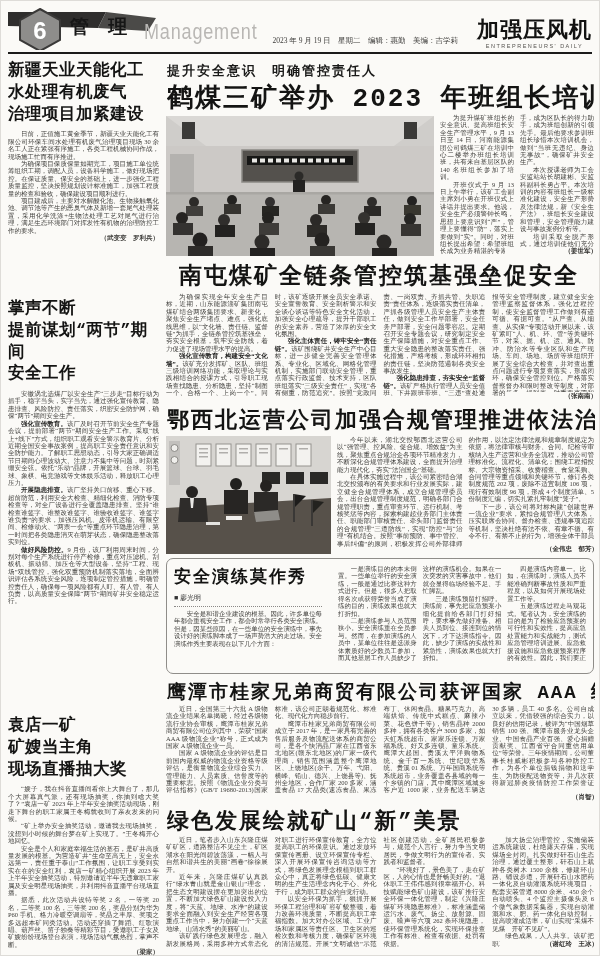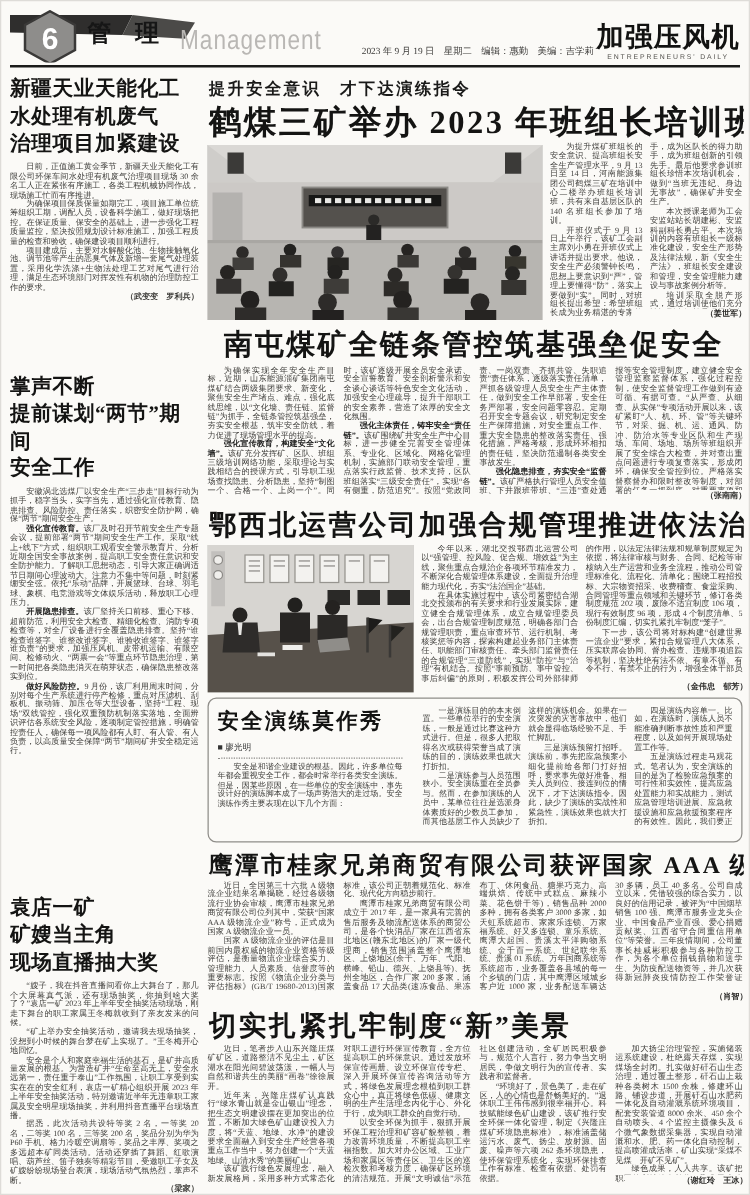--- a/index.html
+++ b/index.html
@@ -6,28 +6,28 @@
   body{background:#e9e7e4;font-family:"Liberation Serif",serif;}
   .page{position:relative;width:600px;height:956px;margin:0 auto;background:#fbfaf7;overflow:hidden;
         box-shadow:inset 0 0 0 1px #dedcd8;color:#2f2e2c;}
   
   .hdr{position:absolute;left:8px;top:6px;width:584px;height:46px;border-bottom:2.5px solid #1b1b1a;}
   .badge{position:absolute;left:0;top:2px;}
   .sec-cn{position:absolute;left:62px;top:8px;font-family:"Liberation Sans",sans-serif;
           font-weight:900;font-size:19px;letter-spacing:7px;color:#161616;white-space:nowrap;}
   .sec-en{position:absolute;left:136px;top:13px;font-family:"Liberation Sans",sans-serif;
           font-size:22px;color:#b9b7b4;letter-spacing:1px;transform:scaleX(.82);transform-origin:left;}
-  .hdr-right{position:absolute;right:0;bottom:3px;display:flex;align-items:flex-end;gap:2px;}
+  .hdr-right{position:absolute;right:0;bottom:3px;display:flex;align-items:flex-end;gap:19px;}
   .dateline{font-size:7.5px;color:#3c3b39;white-space:nowrap;padding-bottom:3px;}
   .mast{text-align:center;}
   .mast-cn{font-weight:900;font-size:22px;letter-spacing:1px;color:#121211;line-height:1;}
   .mast-en{font-size:5.5px;letter-spacing:1.5px;color:#55534f;margin-top:2px;font-family:"Liberation Sans",sans-serif;}
   
   .abs{position:absolute;overflow:hidden;}
-  h3{margin:0;font-family:Liberation Serif, serif;color:#141413;font-weight:900;}
+  h3{margin:0;font-family:Liberation Mono, monospace;color:#141413;font-weight:900;}
   .side-h{font-size:16.5px;line-height:1.32;letter-spacing:.5px;white-space:pre-line;margin-bottom:5px;}
   .body{font-size:6.5px;line-height:1.14;color:#3e3d3a;text-align:justify;}
   .body p{margin:0;text-indent:2em;}
   .lead{font-weight:bold;color:#1d1d1c;}
   .byline{text-align:right;text-indent:0 !important;font-weight:bold;}
   .byline-abs{position:absolute;font-size:6.5px;font-weight:bold;color:#2c2b29;text-align:right;
               background:#fbfaf7;padding-left:4px;}
   .kicker{font-family:"Liberation Sans",sans-serif;font-weight:bold;font-size:13px;letter-spacing:2px;color:#1a1a19;}
   .main-h{letter-spacing:2px;white-space:nowrap;}
   .cols4{column-count:4;column-gap:7px;}
@@ -96,21 +96,21 @@
 现场直播抽大奖</h3>
     <div class="body">
       <p><span>“嫂子，我在抖音直播间看你上大舞台了，那几个大屏幕真气派，还有现场抽奖，你抽到啥大奖了？”袁店一矿 2023 年上半年安全抽奖活动现场，刚走下舞台的职工家属王冬梅就收到了亲友发来的问候。</span></p>
       <p><span>“矿上举办安全抽奖活动，邀请我去现场抽奖，没想到小时候的舞台梦在矿上实现了。”王冬梅开心地回忆。</span></p>
       <p><span>安全是个人和家庭幸福生活的基石，是矿井高质量发展的根基。为营造矿井“生命至高无上，安全永远第一，责任重于泰山”工作氛围，让职工享受到实实在在的安全红利，袁店一矿精心组织开展 2023 年上半年安全抽奖活动，特别邀请近半年无违章职工家属及安全明星现场抽奖，并利用抖音直播平台现场直播。</span></p>
       <p><span>据悉，此次活动共设特等奖 2 名，一等奖 20 名，二等奖 100 名，三等奖 200 名，奖品分别为华为 P60 手机、格力冷暖空调扇等，奖品之丰厚、奖项之多远超本矿同类活动。活动还穿插了舞蹈、红歌演唱、葫芦丝、笛子独奏等精彩节目，受邀职工子女及矿嫂纷纷现场登台表演，现场活动气氛热烈，掌声不断。</span></p>
       <p class="byline">（梁家）</p>
     </div>
   </section>
 
-  <div class="abs kicker" style="left:167px;top:62px;width:426px;">提升安全意识　才下达演练指令</div>
+  <div class="abs kicker" style="left:167px;top:62px;width:426px;">提升安全意识　明确管控责任人</div>
   <h3 class="abs main-h" style="left:167px;top:80px;width:428px;font-size:26px;">鹤煤三矿举办 2023 年班组长培训班</h3>
 
   <svg class="photo" style="left:166px;top:116px;" width="268" height="140" viewBox="0 0 268 140">
     <rect x="0" y="0" width="268" height="140" fill="#c6c4c1"></rect>
     <rect x="0" y="0" width="268" height="30" fill="#dad8d5"></rect>
     <polygon points="0,0 40,30 0,30" fill="#cfcdca"></polygon>
     <polygon points="268,0 228,30 268,30" fill="#cfcdca"></polygon>
     <rect x="16" y="6" width="13" height="17" fill="#3b3a38"></rect>
     <rect x="238" y="6" width="13" height="17" fill="#3b3a38"></rect>
     <rect x="0" y="30" width="268" height="48" fill="#ccc9c6"></rect>
@@ -263,21 +263,21 @@
 
   <h3 class="abs main-h" style="left:167px;top:679px;width:428px;font-size:19px;">鹰潭市桂家兄弟商贸有限公司获评国家 AAA 级物流企业</h3>
   <div class="abs body cols4" style="left:166px;top:705px;width:428px;height:96px;">
     <p><span>近日，全国第三十六批 A 级物流企业结果名单揭晓，经过各级物流行业协会审核，鹰潭市桂家兄弟商贸有限公司位列其中，荣获“国家 AAA 级物流企业”称号，正式成为国家 A 级物流企业一员。</span></p>
     <p><span>国家 A 级物流企业的评估是目前国内最权威的物流企业资格等级评估，是衡量物流企业综合实力、管理能力、人员素质、信誉度等的重要标志。按照《物流企业分类与评估指标》(GB/T 19680-2013)国家标准，该公司正朝着规范化、标准化、现代化方向稳步前行。</span></p>
     <p><span>鹰潭市桂家兄弟商贸有限公司成立于 2017 年，是一家具有完善的售后服务及物流配送体系的商贸公司，是各个快消品厂家在江西省东北地区(赣东北地区)的厂家一级代理商，销售范围涵盖整个鹰潭地区、上饶地区(余干、万年、弋阳、横峰、铅山、德兴、上饶县等)、抚州全地区，合作厂家 200 多家，涵盖食品 17 大品类(速冻食品、果冻布丁、休闲食品、糖果巧克力、高端烘焙、传统中式糕点、麻辣小菜、花色饼干等)，销售品种 2000 多种，拥有各类客户 3000 多家，如天虹系统超市、家家乐连锁、万家福系统、好又多连锁、童乐系统、鹰潭大起国、贵溪太平洋购物系统、金千百一系统、世纪联华系统、贵溪 01 系统、万年国商系统等系统超市，业务覆盖各县域的每一个乡镇的门店，其中鹰潭区域城乡客户近 1000 家，业务配送车辆达 30 多辆，员工 40 多名。公司自成立以来，凭借较强的综合实力，以良好的信用记录，被评为“中国烟草销售 100 强、鹰潭市服务业龙头企业、中国食品产业百强、爱心捐赠贡献奖、江西省守合同重信用单位”等荣誉。三年疫情期间，公司董事长桂威彬积极参与各种防控工作，为各个单位捐钱捐物和送学生、为防疫配送物资等，并几次获得新冠肺炎疫情防控工作荣誉证书，本人还获得“鹰潭市优秀企业家”称号。</span></p>
 
   </div>
   <div class="byline-abs" style="left:548px;top:793px;width:46px;">（肖智）</div>
 
-  <h3 class="abs main-h" style="left:167px;top:806px;width:428px;font-size:22px;">切实扎紧扎牢制度“新”美景</h3>
+  <h3 class="abs main-h" style="left:167px;top:806px;width:428px;font-size:22px;">绿色发展绘就矿山“新”美景</h3>
   <div class="abs body cols4" style="left:166px;top:836px;width:428px;height:112px;">
     <p><span>近日，笔者步入山东兴隆庄煤矿矿区，道路整洁不见尘土，矿区湖水在阳光间碧波荡漾，一幅人与自然和谐共生的美丽“画卷”徐徐展开。</span></p>
     <p><span>近年来，兴隆庄煤矿认真践行“绿水青山就是金山银山”理念，把生态文明建设摆在更加突出的位置，不断加大绿色矿山建设投入力度，将“天蓝、地绿、水净”的建设要求全面融入到安全生产经营各项重点工作当中，努力创建一个“天蓝地绿、山清水秀”的美丽矿山。</span></p>
     <p><span>该矿践行绿色发展理念，融入新发展格局，采用多种方式常态化对职工进行环保宣传教育，全方位提高职工的环保意识。通过发放环保宣传画册、设立环保宣传专栏、深入开展环保宣传咨询活动等方式，将绿色发展理念根植到职工群众心中，真正将绿色低碳、健康文明的生产生活理念内化于心、外化于行，成为职工群众的自觉行动。</span></p>
     <p><span>以安全环保为抓手，狠抓开展环保工程治理和矿容矿貌整顿，着力改善环境质量，不断提高职工幸福指数。加大对办公区域、工业广场和家属区等责任区、卫生区的巡检次数和考核力度，确保矿区环境的清洁规范。开展“文明诚信”示范社区创建活动，全矿居民积极参与，规范个人言行，努力争当文明居民，争做文明行为的宣传者、实践者和监督者。</span></p>
     <p><span>“环境好了，景色美了，走在矿区，人的心情也是舒畅美好的。”退休职工王伟伟感到很幸福开心。科技赋能绿色矿山建设，该矿推行安全环保一体化管理，制定《兴隆庄煤矿环境隐患标准》，标准涵盖储运污水、废气、扬尘、放射源、固废、噪声等六项 262 条环境隐患，使环保管理系统化，实现环保排查工作有标准、检查有依据、处罚有依据。</span></p>
     <p><span>加大扬尘治理管控，实施储装运系统建设，杜绝露天存煤，实现煤场全封闭。扎实做好矸石山生态治理，通过覆土整形，矸石山上栽种各类树木 1500 余株，修建环山路、铺设步道，开展矸石山水肥药一体化及自动灌溉系统环境项目，配套安装管道 8000 余米、450 余个自动喷头、4 个监控主摄像头及 6 个微气象数据采集器，实现自动灌溉和水、肥、药一体化自动控制，提高喷灌成活率，矿山实现“采煤不见煤　开矿不见矿”。</span></p>
     <p><span>绿色成果，人人共享。该矿把职工的利益放在首位，聚焦民生改善矿区环境，在绿色矿山建设中加大民生成分，让绿色发展的红利惠及更多人，从职工的需求、诉求出发，通过修缮矿井主干道，对矿区道路进行定时洒水降尘，推进井口周边牌板自动清洁，整修职工浴室，优化公寓住宿环境等，构建魅力矿区，点亮矿区等一系列惠民生工程的落地落实，使矿区环境变得更加美好，职工生活更加幸福。</span></p>
   </div>
   <div class="byline-abs" style="left:500px;top:940px;width:94px;">（谢红玲　王冰）</div>

